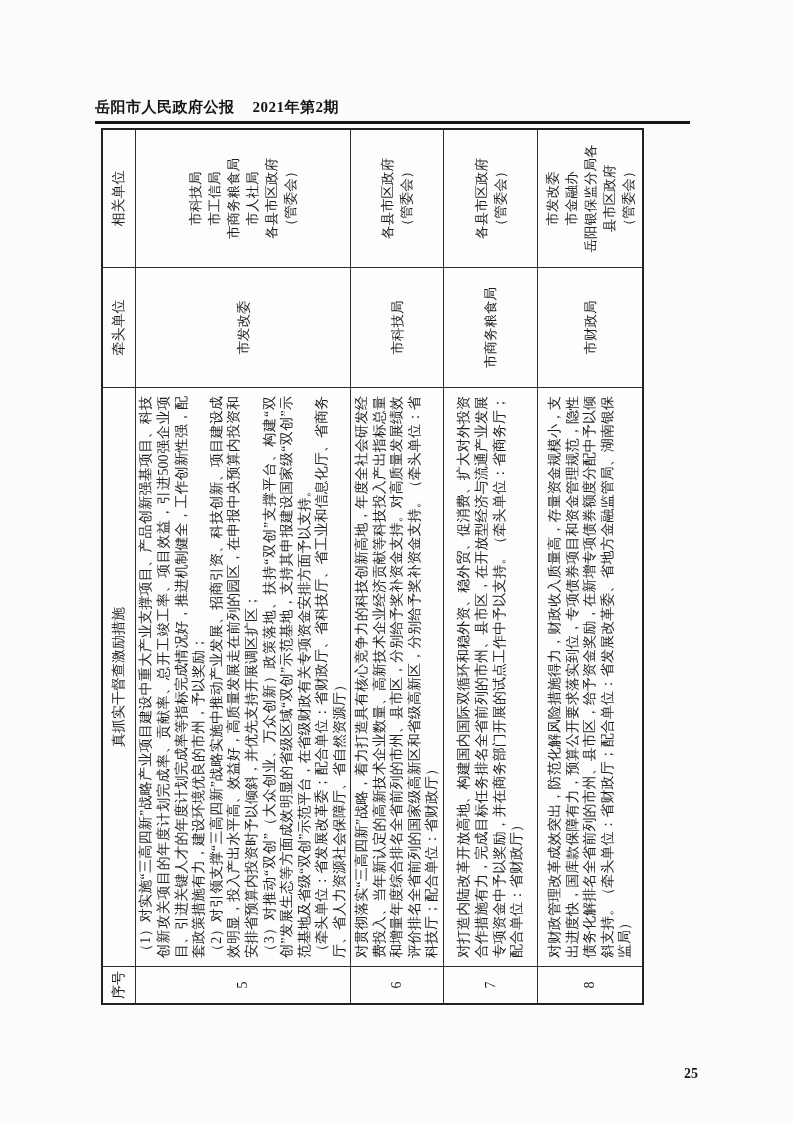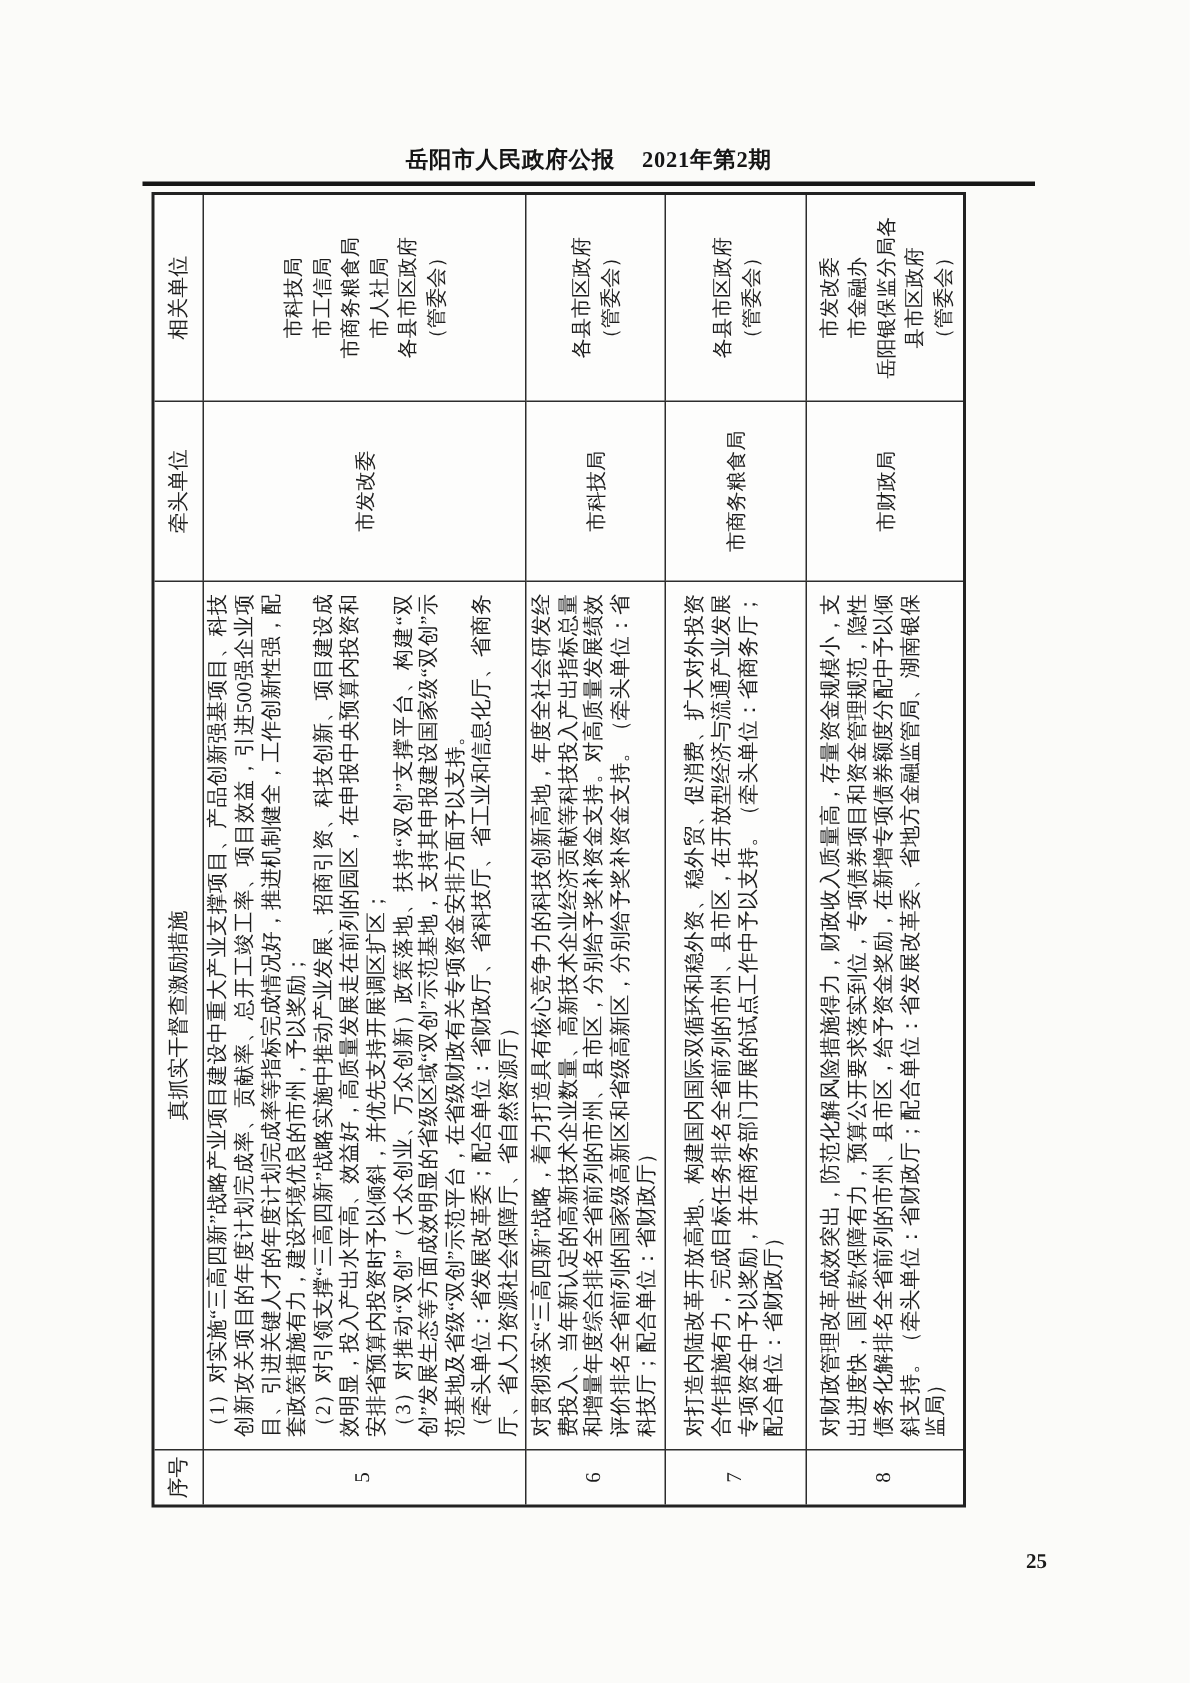--- a/index.html
+++ b/index.html
@@ -5,21 +5,21 @@
   html,body{margin:0;padding:0;}
   body{
     width:793px;height:1122px;position:relative;
     background:#fbfbf9;
     font-family:"Liberation Serif","DejaVu Serif",serif;
     color:#1d1d1d;
     overflow:hidden;
   }
   .page-header{
     position:absolute;top:97px;left:95px;right:103px;
-    text-align:center;font-weight:700;font-size:15px;line-height:20px;
+    text-align:left;font-weight:700;font-size:15px;line-height:20px;
     letter-spacing:0.5px;color:#151515;
   }
   .page-header .issue{margin-left:18px;}
   .header-rule{
     position:absolute;left:95px;top:121px;width:595px;height:2.5px;
     background:#161616;
   }
   .table-area{
     position:absolute;left:101px;top:128px;width:543px;height:877px;
   }
@@ -46,21 +46,21 @@
     padding:0 8px;display:flex;flex-direction:column;justify-content:center;
     font-size:14px;line-height:17.6px;
     text-align:justify;text-justify:inter-ideograph;
   }
   .m p{margin:0;}
   .u{
     display:flex;flex-direction:column;align-items:center;justify-content:center;
     font-size:13.5px;line-height:19px;text-align:center;padding:2px;
   }
   .page-number{
-    position:absolute;left:684px;top:1034px;
+    position:absolute;left:684px;top:1066px;
     font-size:14px;font-weight:700;color:#1a1a1a;
   }
 </style>
 </head>
 <body>
 
 <div class="page-header">
   <span>岳阳市人民政府公报</span><span class="issue">2021年第2期</span>
 </div>
 <div class="header-rule"></div>

